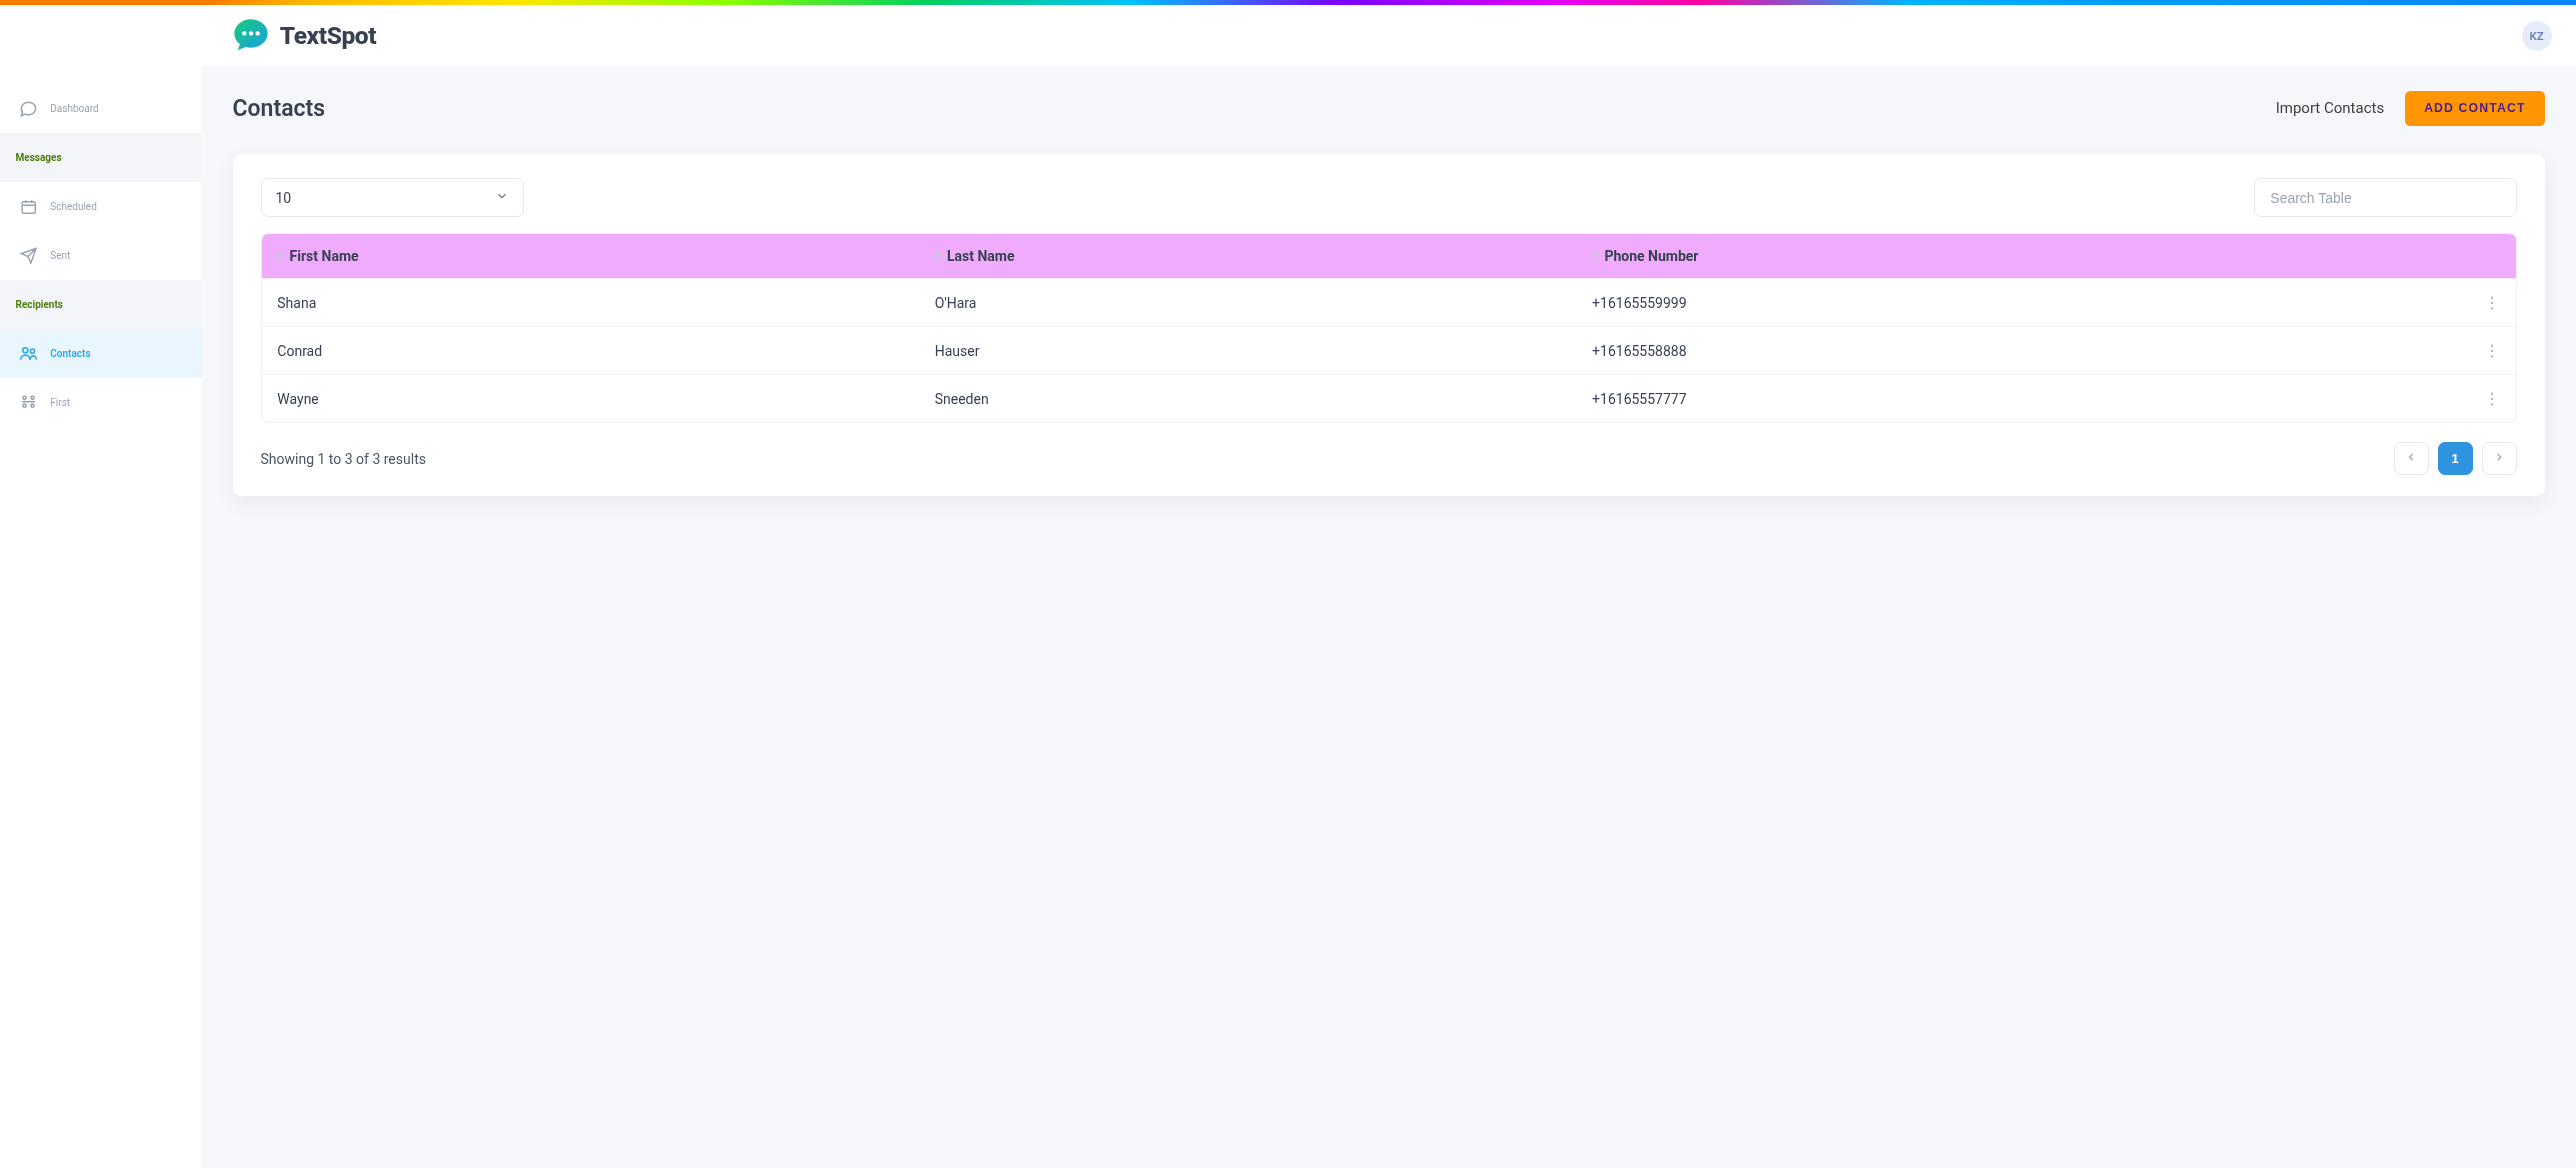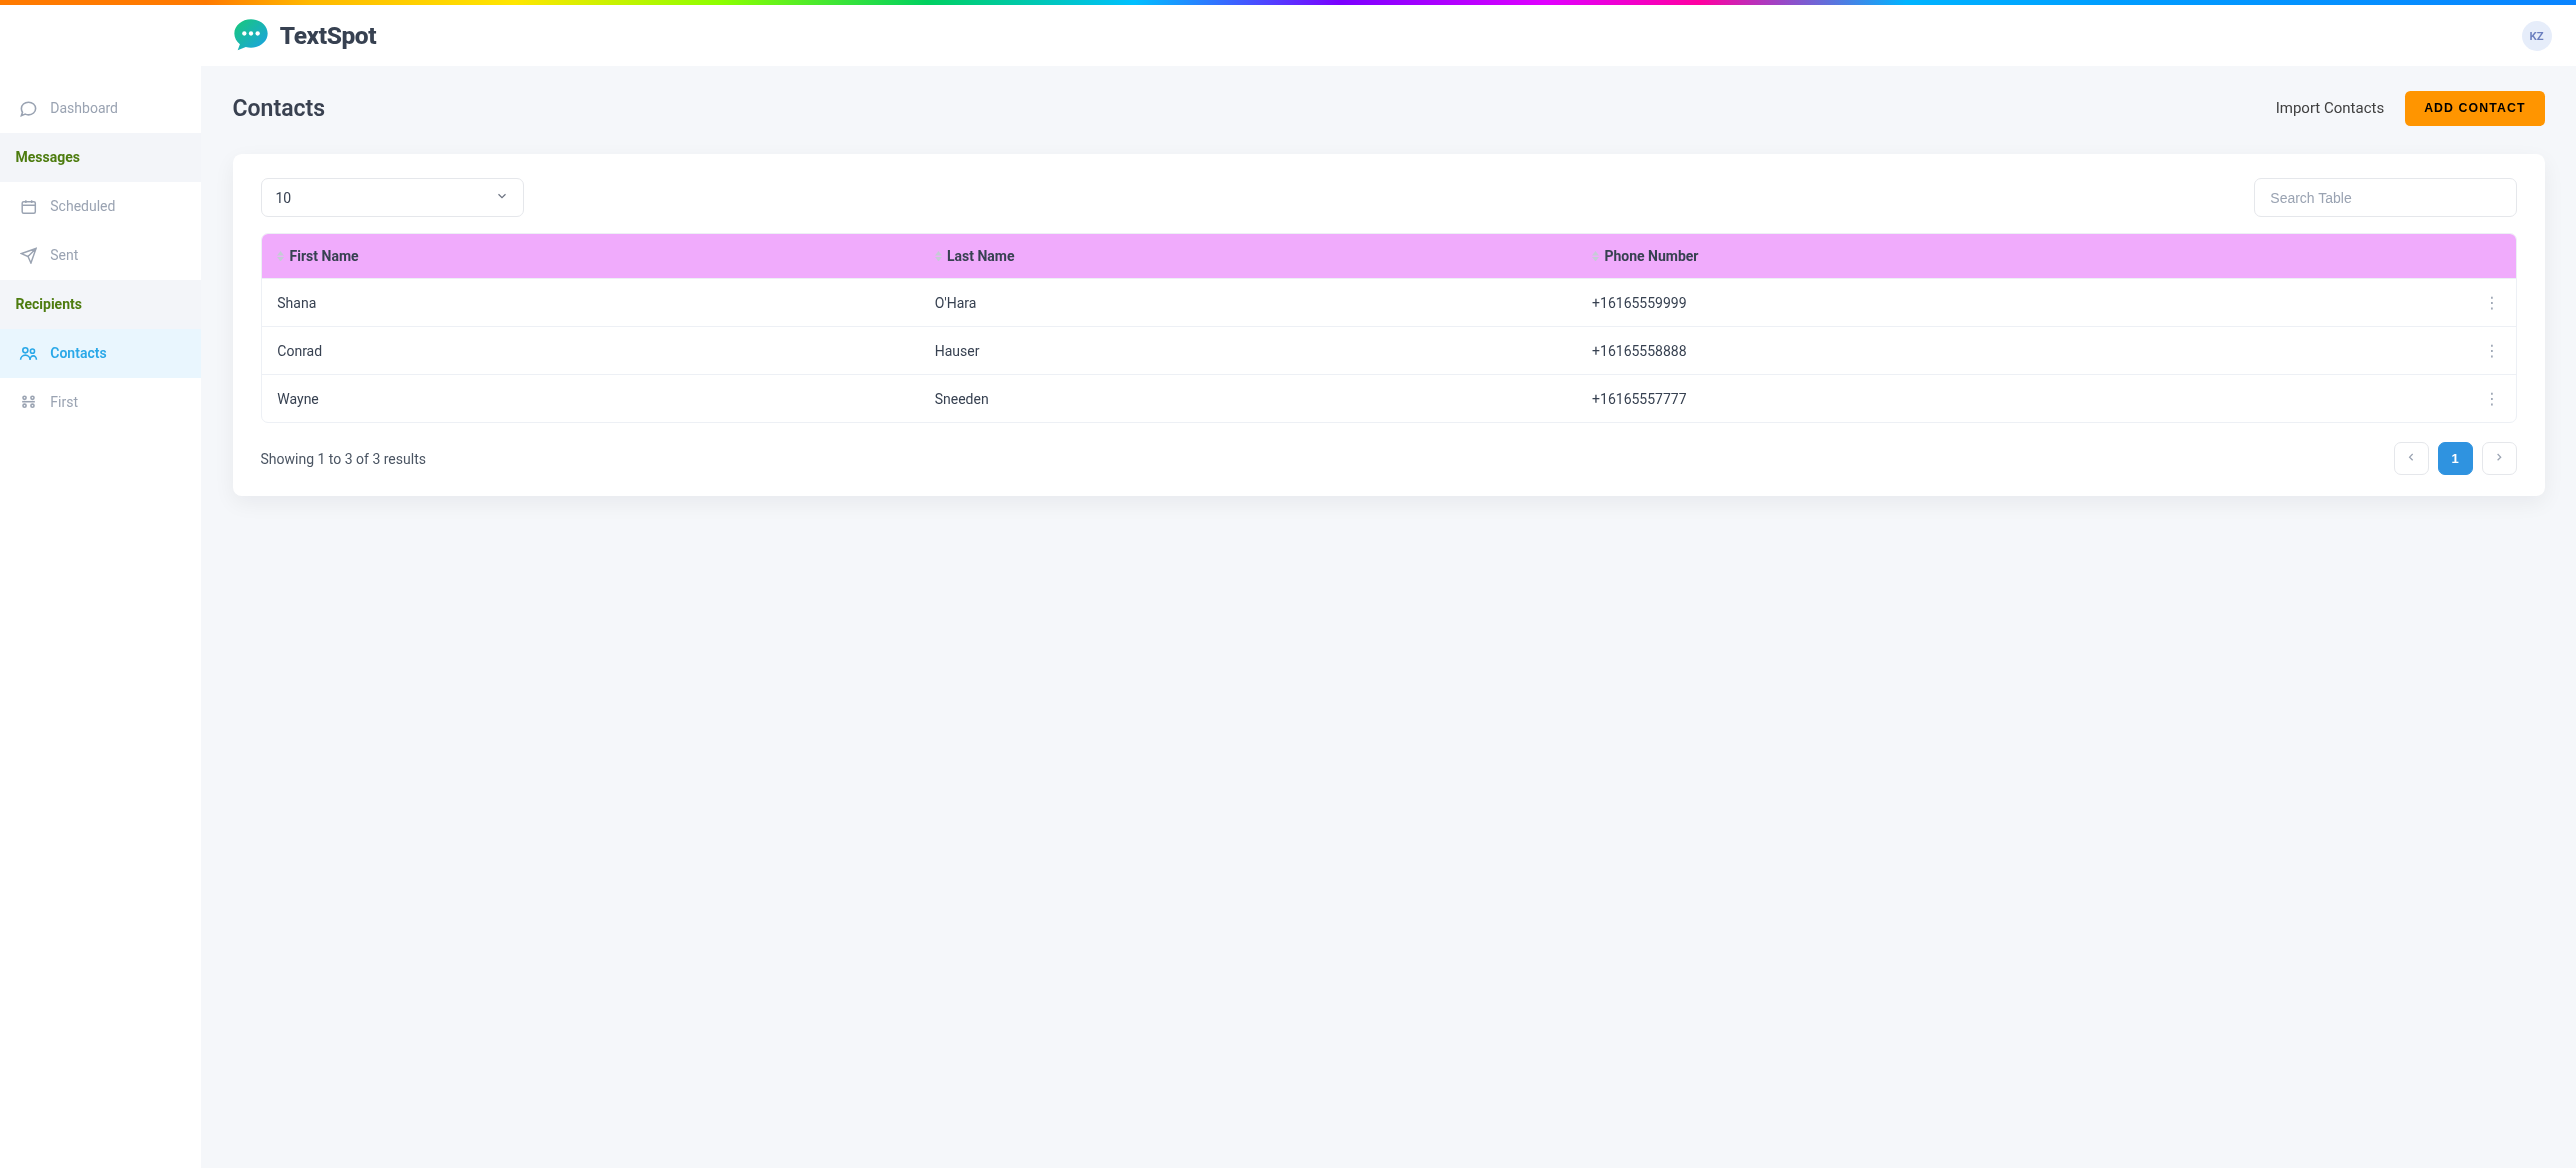--- a/index.html
+++ b/index.html
@@ -69,21 +69,21 @@
     display: flex;
     flex-direction: column;
     padding-top: 17.5px;
   }
   .sb-item, .sb-heading {
     display: flex;
     align-items: center;
     gap: 12.3px;
     padding: 0 19px;
     height: 49px;
-    font-size: 14px;
+    font-size: 10px;
     color: #9aa3b2;
     cursor: pointer;
   }
   .sb-heading {
     font-weight: 700;
     color: #4d7c0f;
     background: #f3f5f9;
     cursor: default;
   }
   .sb-item.active {
@@ -113,21 +113,21 @@
     color: #394150;
   }
   .head-actions { display:flex; align-items:center; gap: 21px; }
   .link-action {
     font-size: 15px;
     color: #404040;
     cursor: pointer;
   }
   .primary-btn {
     background: #ff9500;
-    color: #000000;
+    color: #4c1d95;
     border: none;
     border-radius: 5.3px;
     padding: 10.5px 19px;
     font-size: 12.3px;
     font-weight: 700;
     letter-spacing: 1.1px;
     cursor: pointer;
   }
 
   .card {

